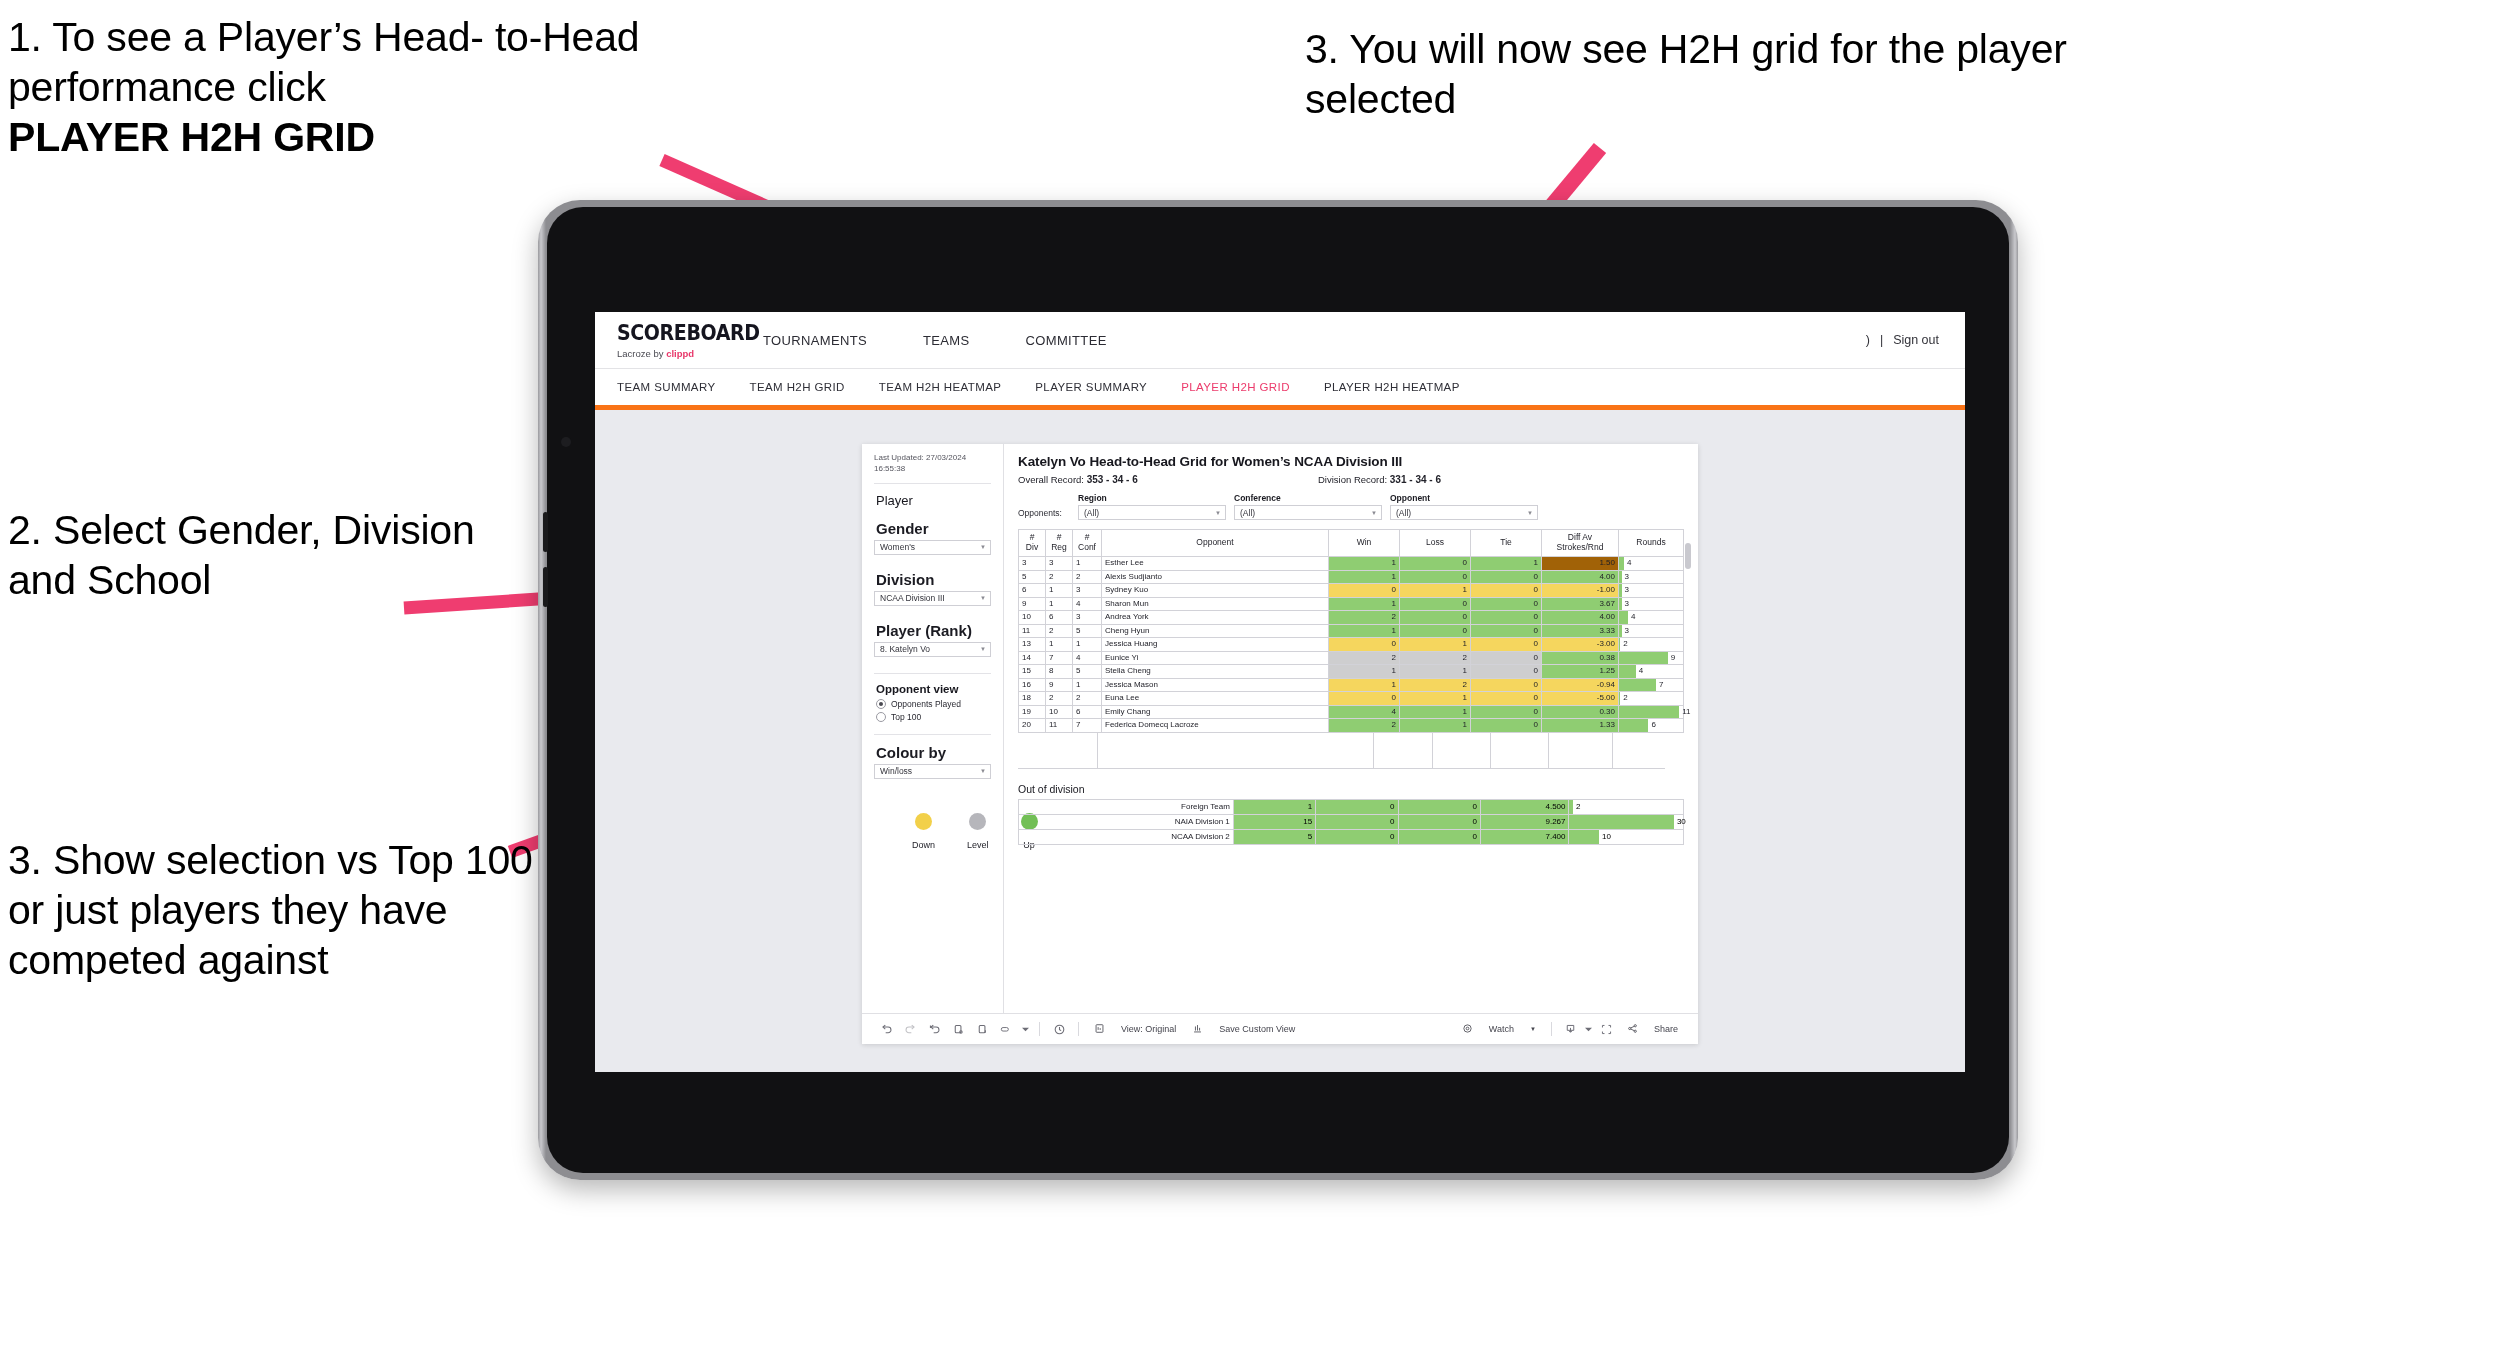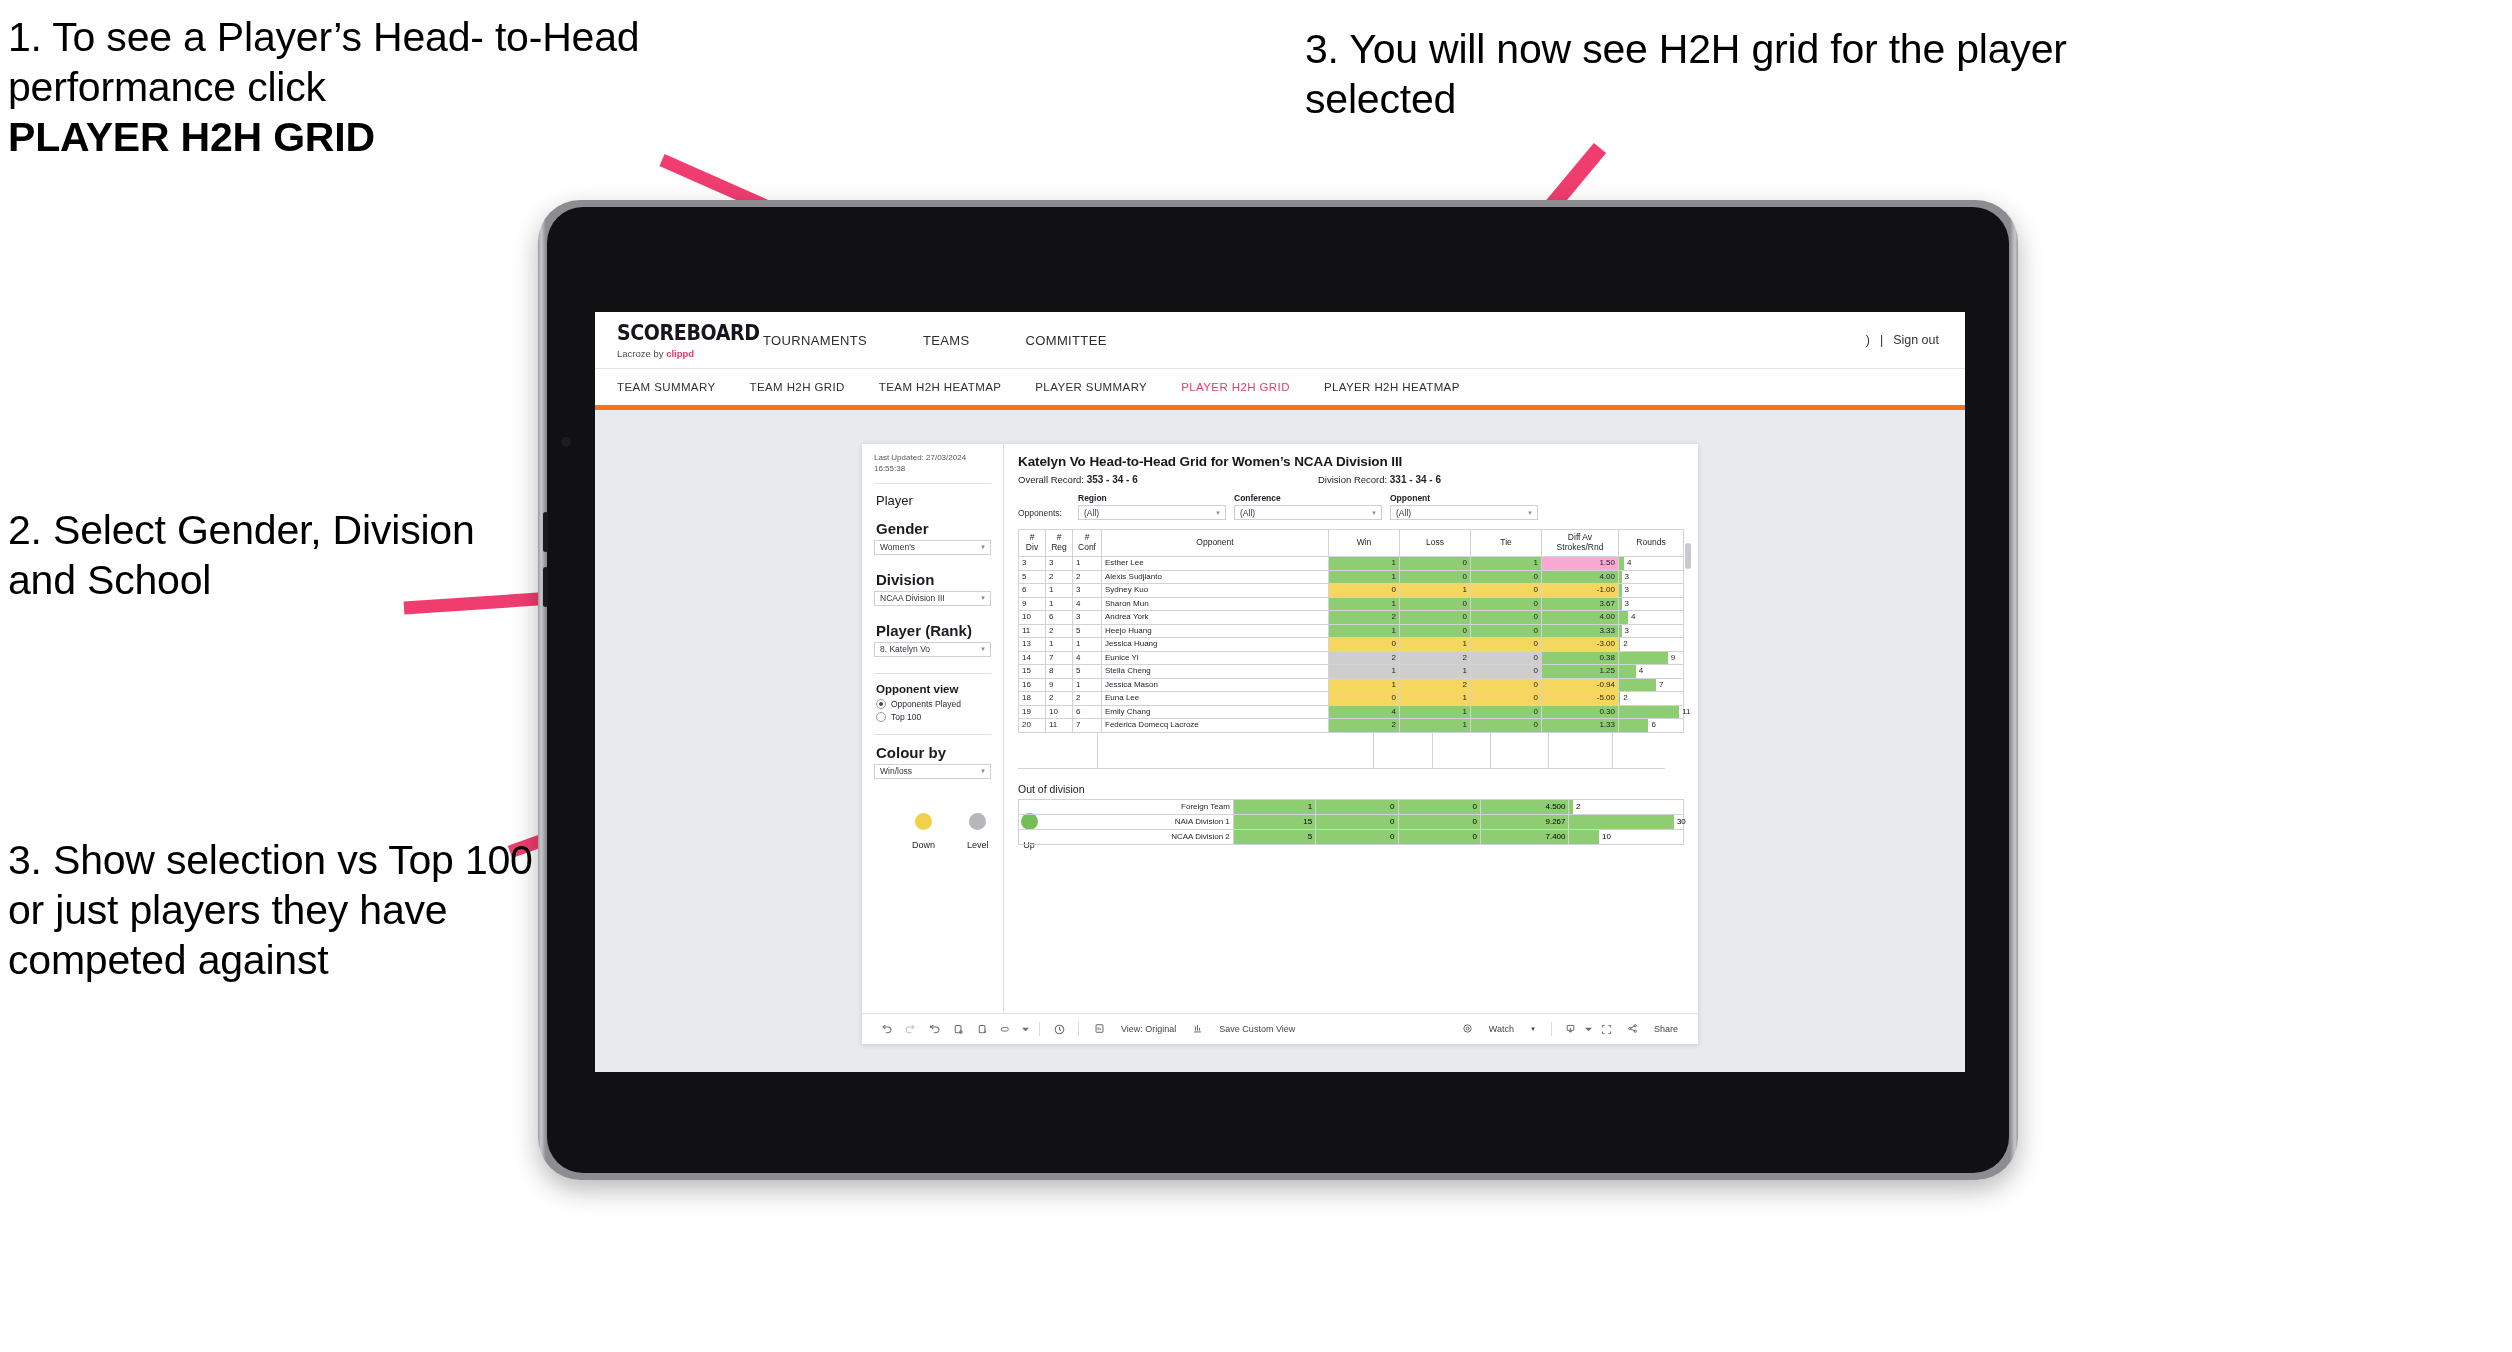--- a/index.html
+++ b/index.html
@@ -366,21 +366,21 @@
                   </thead>
                   <tbody id="grid-body">
                       <tr>
                         <td class="c">3</td>
                         <td class="c">3</td>
                         <td class="c">1</td>
                         <td class="opp">Esther Lee</td>
                         <td class="num" style="background: rgb(143, 205, 114);">1</td>
                         <td class="num" style="background: rgb(143, 205, 114);">0</td>
                         <td class="num" style="background: rgb(143, 205, 114);">1</td>
-                        <td class="num" style="background: #f9a8d4;">1.50</td>
+                        <td class="num" style="background: #a16207;">1.50</td>
                         <td class="bar-cell"><div class="bar" style="width: 8%; background: rgb(143, 205, 114);"></div><span class="bar-txt" style="margin-left: 8%; display: inline-block;">4</span></td>
                       </tr>
                       <tr>
                         <td class="c">5</td>
                         <td class="c">2</td>
                         <td class="c">2</td>
                         <td class="opp">Alexis Sudjianto</td>
                         <td class="num" style="background: rgb(143, 205, 114);">1</td>
                         <td class="num" style="background: rgb(143, 205, 114);">0</td>
                         <td class="num" style="background: rgb(143, 205, 114);">0</td>
@@ -417,21 +417,21 @@
                         <td class="num" style="background: rgb(143, 205, 114);">2</td>
                         <td class="num" style="background: rgb(143, 205, 114);">0</td>
                         <td class="num" style="background: rgb(143, 205, 114);">0</td>
                         <td class="num" style="background: rgb(143, 205, 114);">4.00</td>
                         <td class="bar-cell"><div class="bar" style="width: 14%; background: rgb(143, 205, 114);"></div><span class="bar-txt" style="margin-left: 14%; display: inline-block;">4</span></td>
                       </tr>
                       <tr>
                         <td class="c">11</td>
                         <td class="c">2</td>
                         <td class="c">5</td>
-                        <td class="opp">Heejo Huang</td>
+                        <td class="opp">Cheng Hyun</td>
                         <td class="num" style="background: rgb(143, 205, 114);">1</td>
                         <td class="num" style="background: rgb(143, 205, 114);">0</td>
                         <td class="num" style="background: rgb(143, 205, 114);">0</td>
                         <td class="num" style="background: rgb(143, 205, 114);">3.33</td>
                         <td class="bar-cell"><div class="bar" style="width: 4%; background: rgb(143, 205, 114);"></div><span class="bar-txt" style="margin-left: 4%; display: inline-block;">3</span></td>
                       </tr>
                       <tr>
                         <td class="c">13</td>
                         <td class="c">1</td>
                         <td class="c">1</td>

